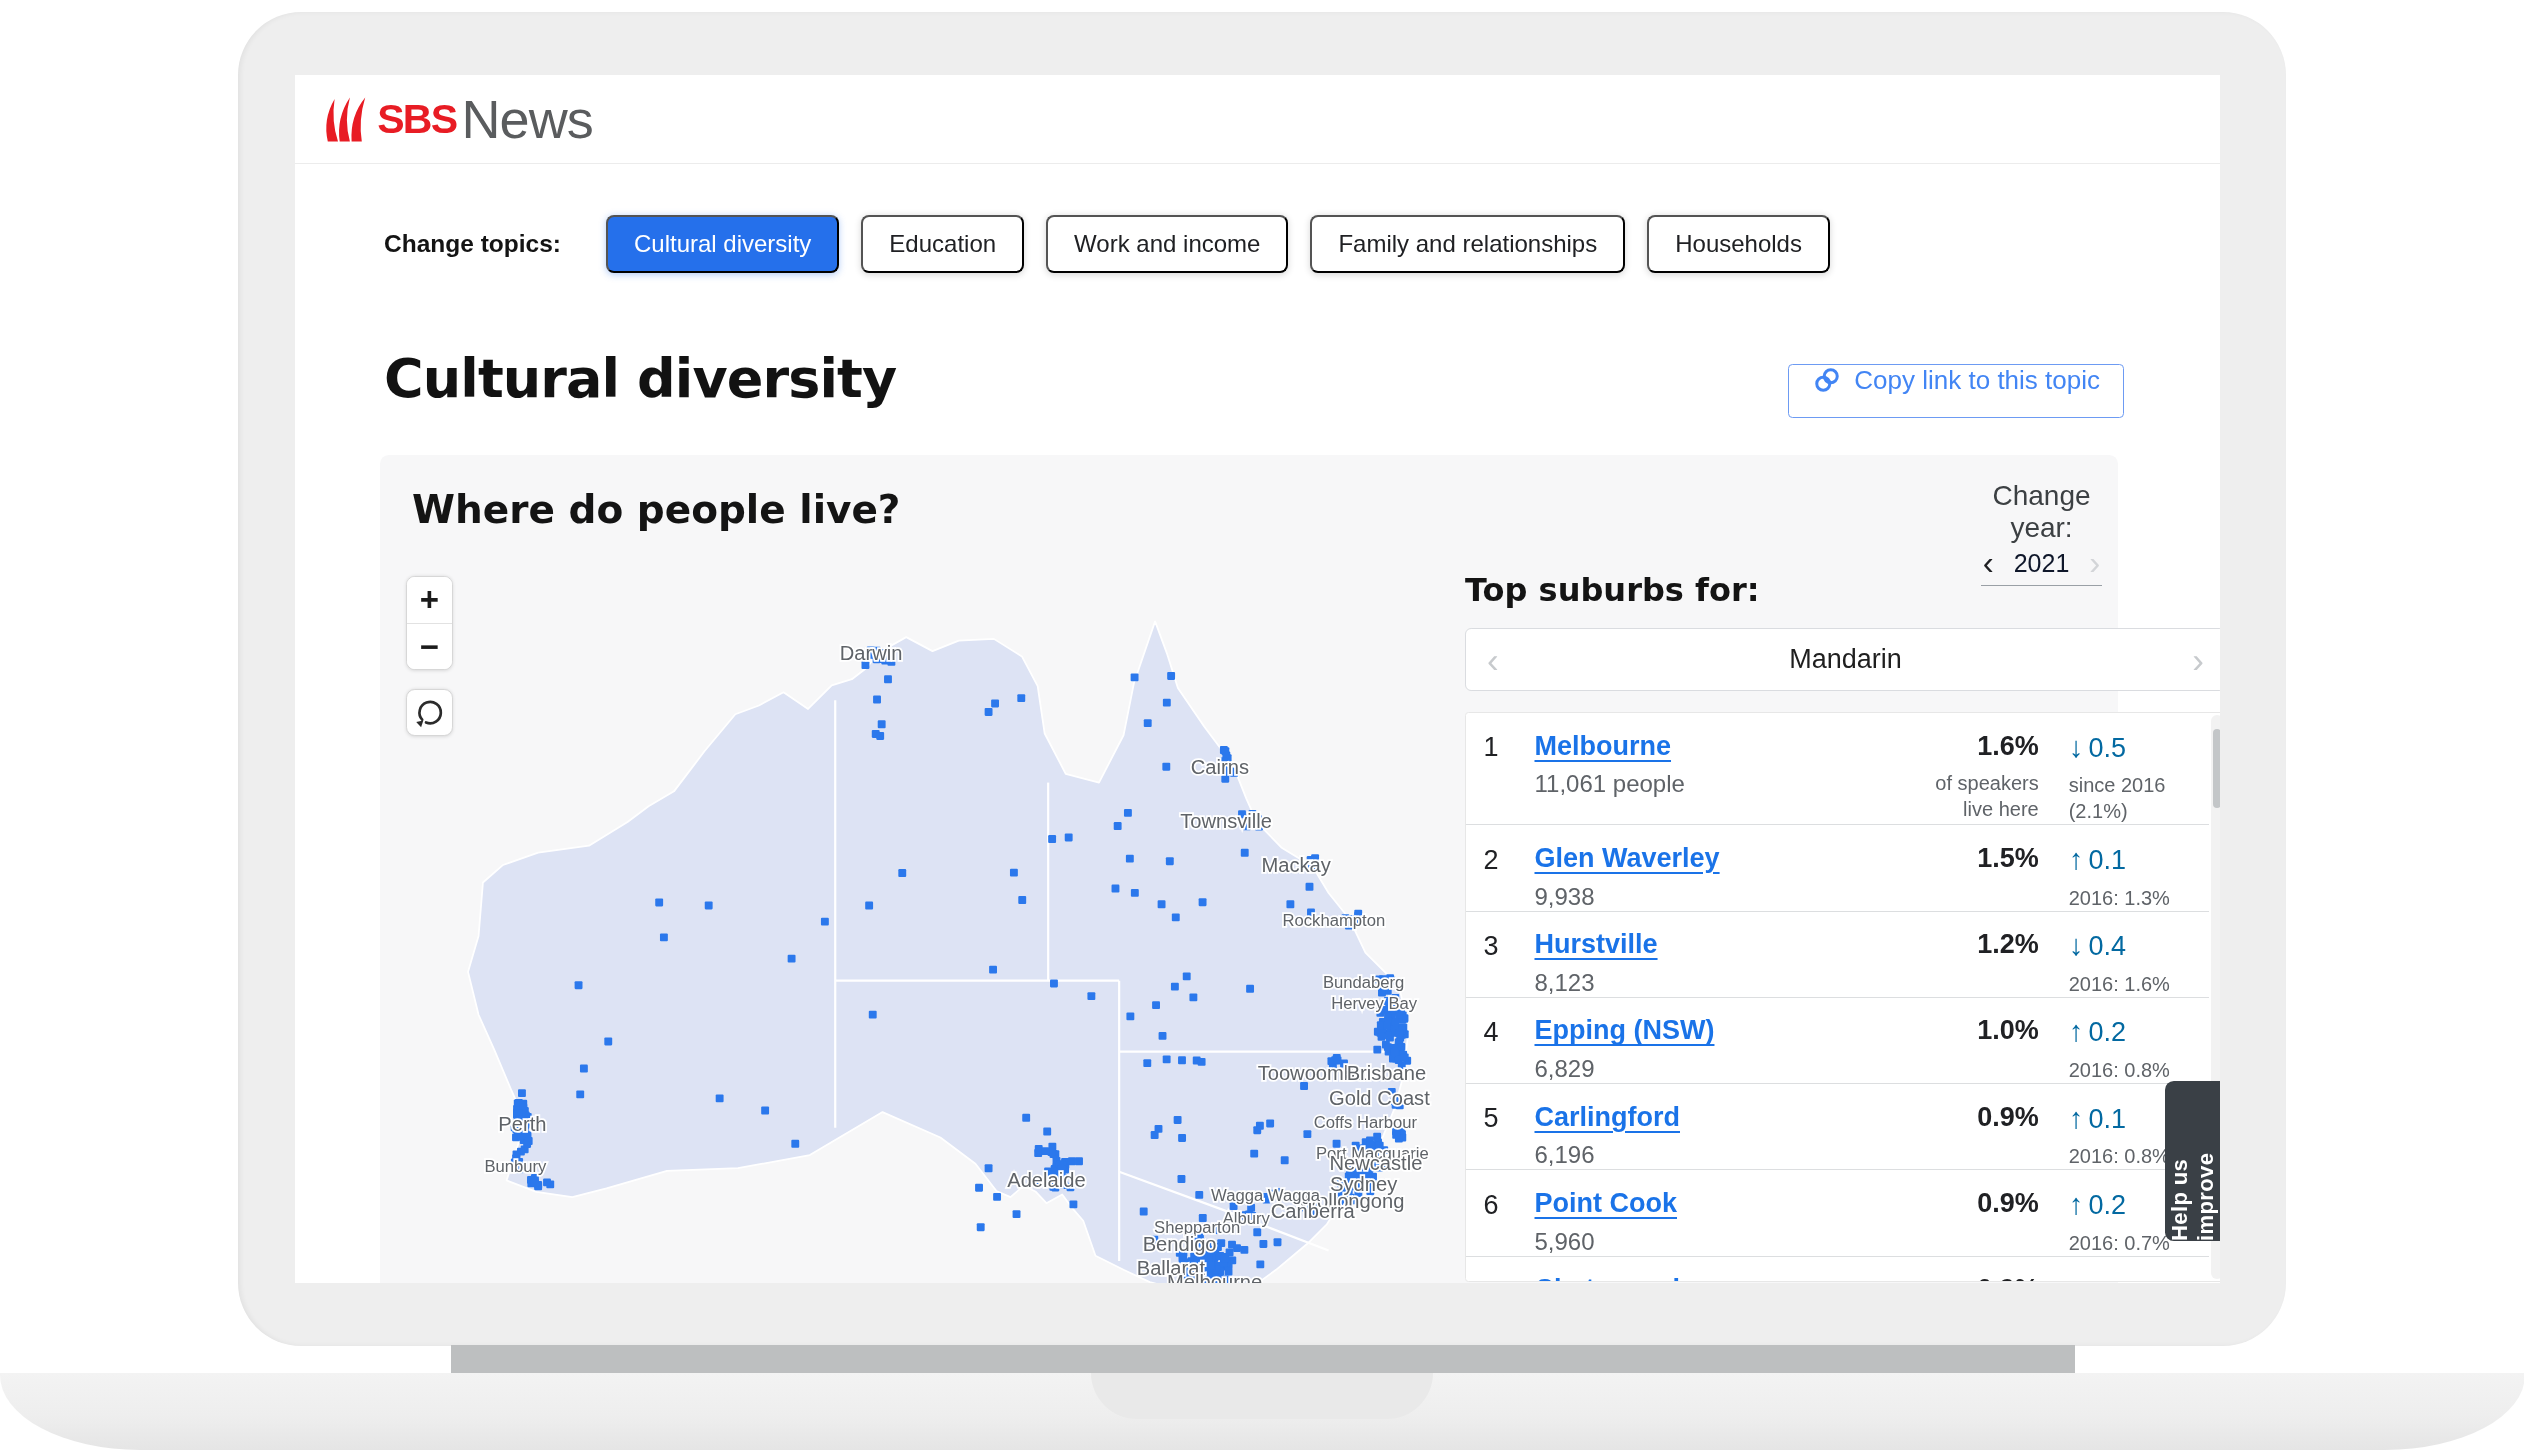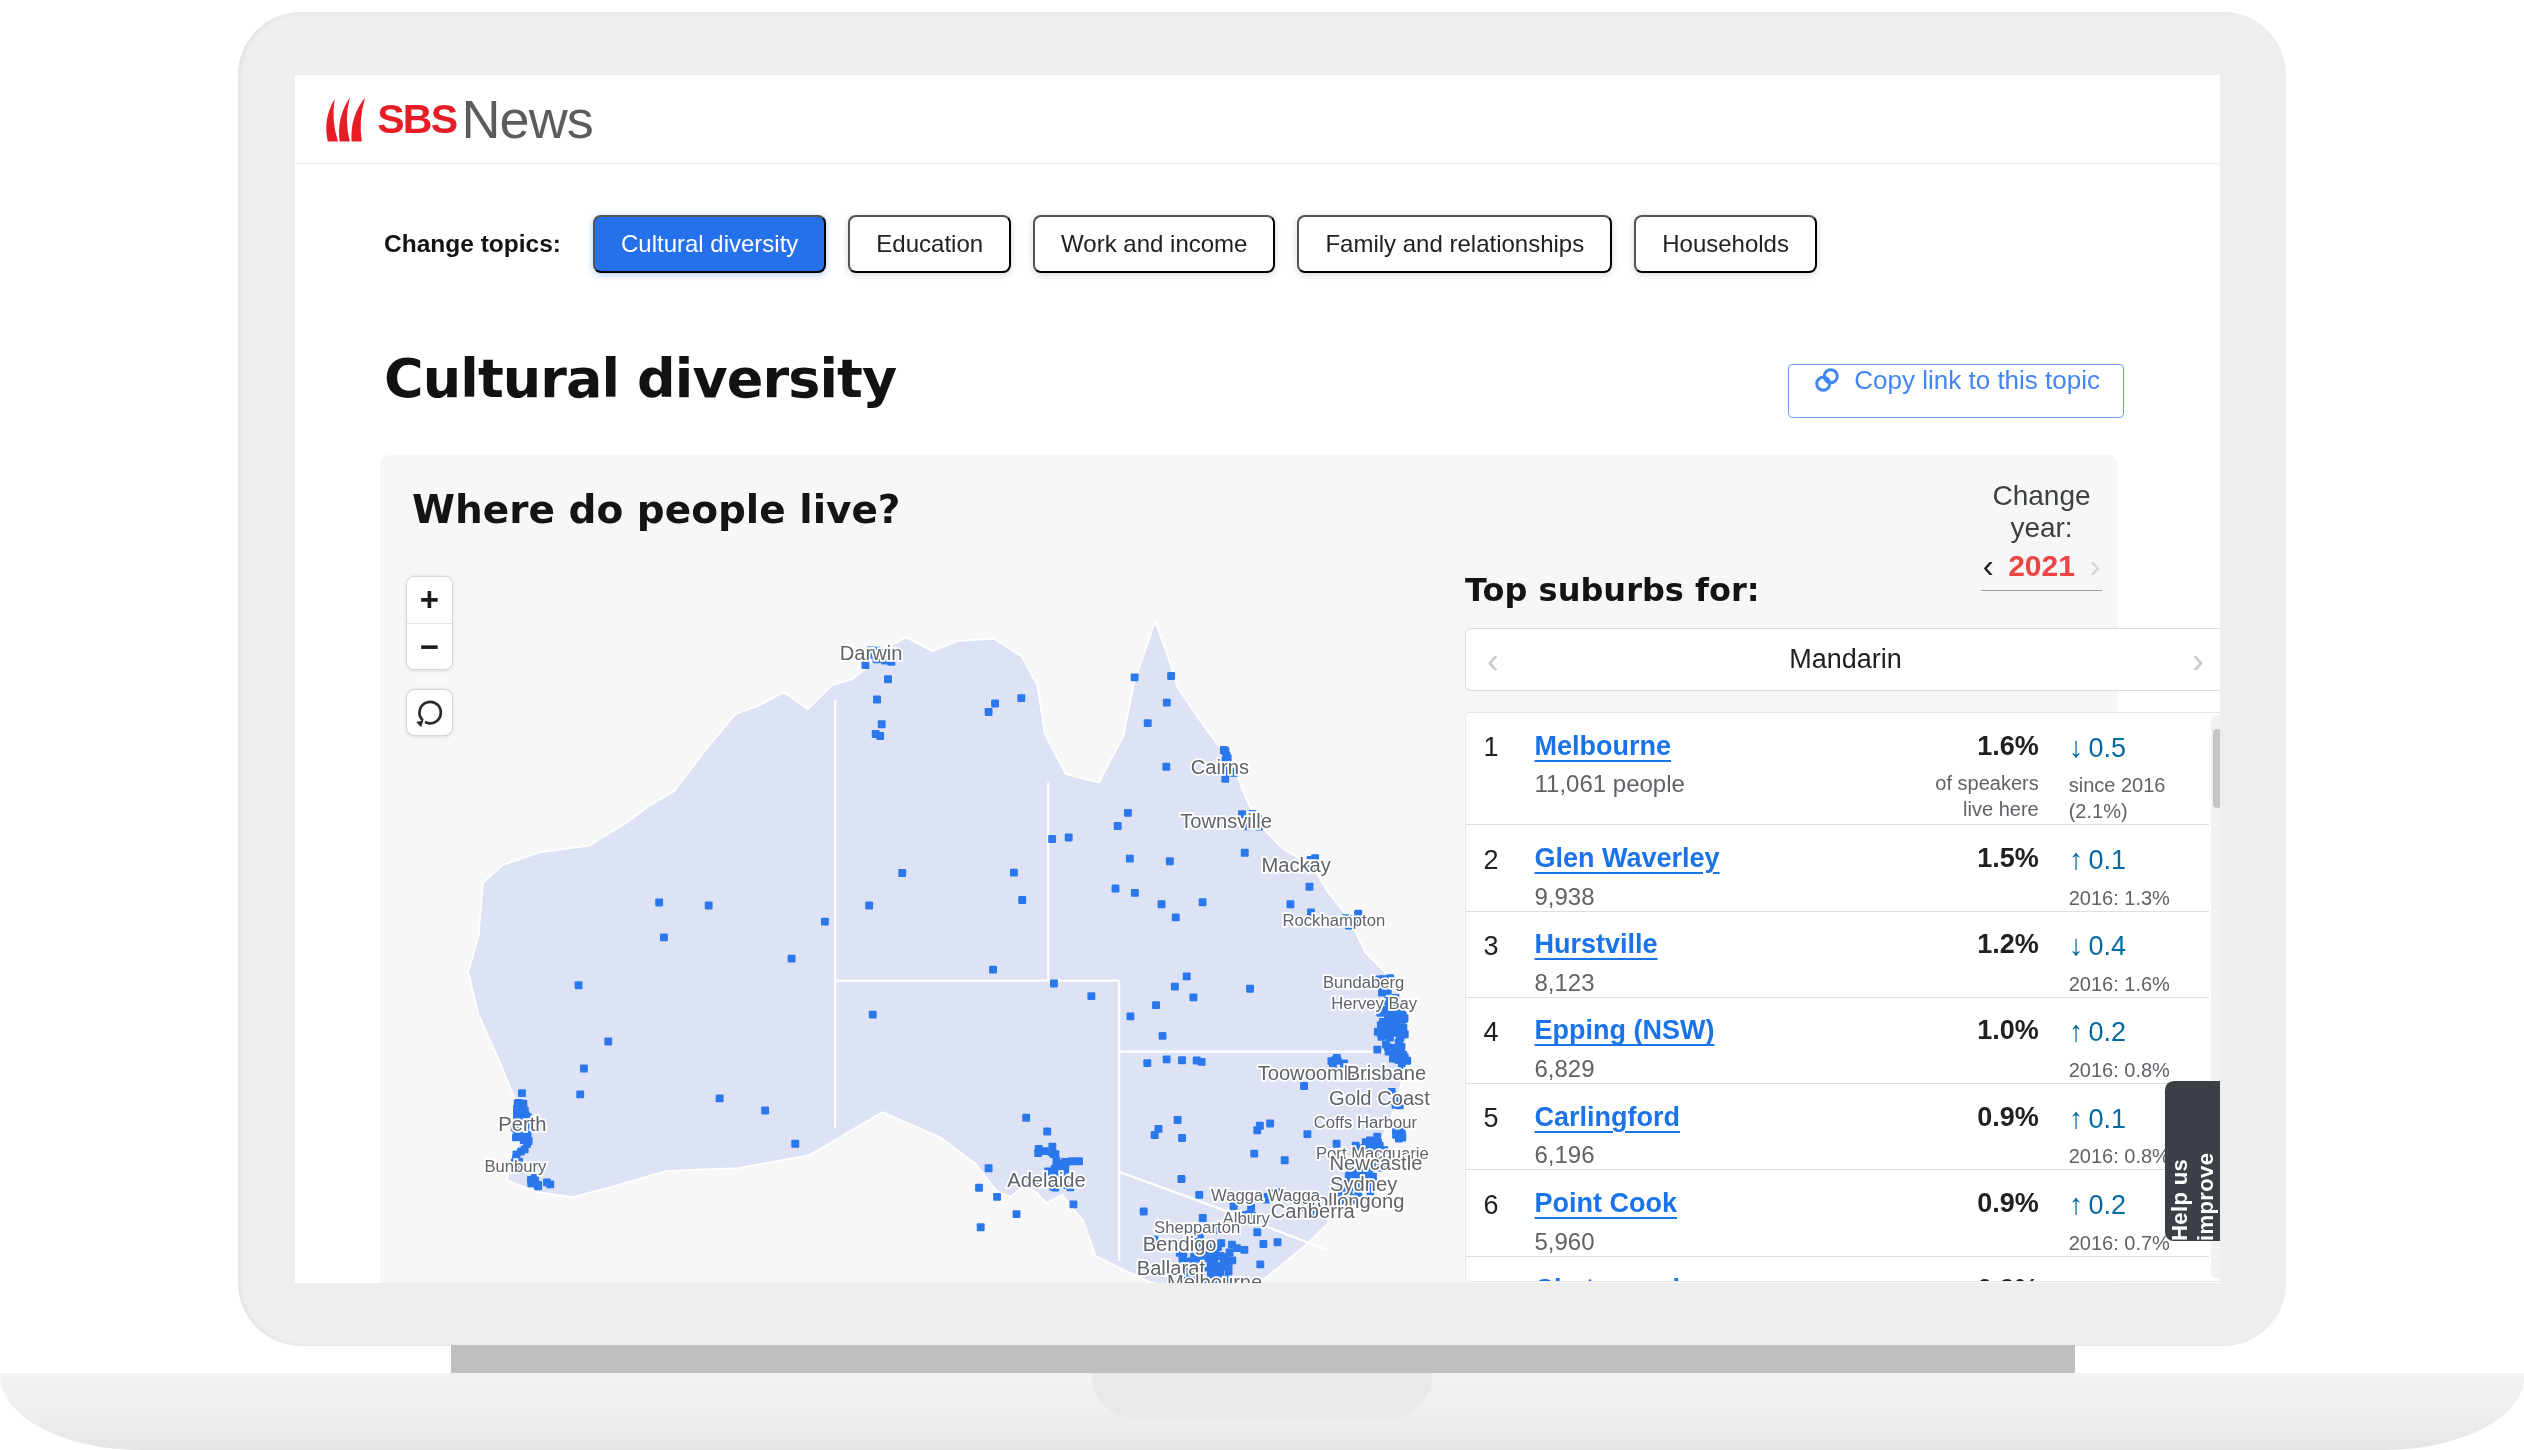--- a/index.html
+++ b/index.html
@@ -24,39 +24,39 @@
   .site-header { position:absolute; left:0; top:0; width:100%; height:89px; background:#fff;
     border-bottom:1.8px solid #ececec; display:flex; align-items:center; padding-left:26px; }
   .brand { display:flex; align-items:center; gap:5.3px; }
   .brand-sbs { font-family:"Liberation Sans",sans-serif; font-weight:bold; font-size:41px; color:#e81c24; letter-spacing:-1.8px; }
   .brand-news { font-size:54px; font-weight:normal; color:#5a5c5e; letter-spacing:-0.9px; }
   .main-nav { display:flex; align-items:center; gap:38px; margin-left:44px; }
   .main-nav .nav-item { font-size:20px; font-weight:bold; color:#17181a; white-space:nowrap; cursor:pointer; }
 
   
   .topics-row { position:absolute; left:89px; top:140px; display:flex; align-items:center; gap:22px; }
-  .topics-label { font-size:24.5px; font-weight:bold; color:#141414; margin-right:10px; }
+  .topics-label { font-size:24.5px; font-weight:bold; color:#141414; margin-right:23px; }
   .topic-btn { height:58px; display:flex; align-items:center; padding:0 26px; border-radius:8px;
     font-size:24px; color:#202124; background:#fff; box-shadow:0 1.8px 7px rgba(0,0,0,.16); cursor:pointer; white-space:nowrap; }
   .topic-btn.active { background:#2570eb; color:#fff; box-shadow:0 1.8px 7px rgba(37,112,235,.35); }
 
   
   .page-title { position:absolute; left:89px; top:272px; font-family:"DejaVu Sans",sans-serif;
     font-size:54px; font-weight:800; color:#121212; letter-spacing:-0.9px; }
   .copy-link-btn { position:absolute; right:96px; top:289px; height:54px; display:flex; align-items:flex-start; gap:12.3px;
     padding:0 23px; border:1.8px solid #6d9bf3; border-radius:4.4px; background:#fff; color:#4285f4; font-size:26px; cursor:pointer; }
 
   
   .card { position:absolute; left:85px; top:380px; width:1738px; height:885px; background:#f7f7f8; border-radius:8.8px; }
   .card-title { position:absolute; left:32px; top:32px; font-family:"DejaVu Sans",sans-serif;
     font-size:39px; font-weight:800; color:#141414; }
   .year-ctl { position:absolute; right:16px; top:24.5px; width:121px; text-align:center; }
   .year-ctl .yc-label { font-size:28px; color:#3c4043; }
   .year-row { display:flex; align-items:center; justify-content:space-between; padding:5.3px 1.8px 7px 1.8px; border-bottom:1.8px solid #9aa0a6; }
-  .year-row .yr { font-size:30px; color:#ef4444;font-weight:bold; }
+  .year-row .yr { font-size:25px; color:#0f172a; }
   .yc-prev { font-size:33px; color:#202124; line-height:24.5px; cursor:pointer; }
   .yc-next { font-size:33px; color:#d3d5d8; line-height:24.5px; cursor:default; }
 
   
   .map-wrap { position:absolute; left:53px; top:147px; width:999px; height:745px; }
   .map-controls { position:absolute; left:26px; top:121px; z-index:5; }
   .zoom-box { width:47px; background:#fff; border:0.9px solid #d7d7d7; border-radius:8.8px; box-shadow:0 0.9px 3.5px rgba(0,0,0,.12); overflow:hidden; }
   .zoom-btn { width:100%; height:46px; display:flex; align-items:center; justify-content:center;
     font-size:33px; font-weight:bold; color:#1b1b1b; cursor:pointer; background:#fff; border:none; }
   .zoom-btn + .zoom-btn { border-top:0.9px solid #e2e2e2; }

